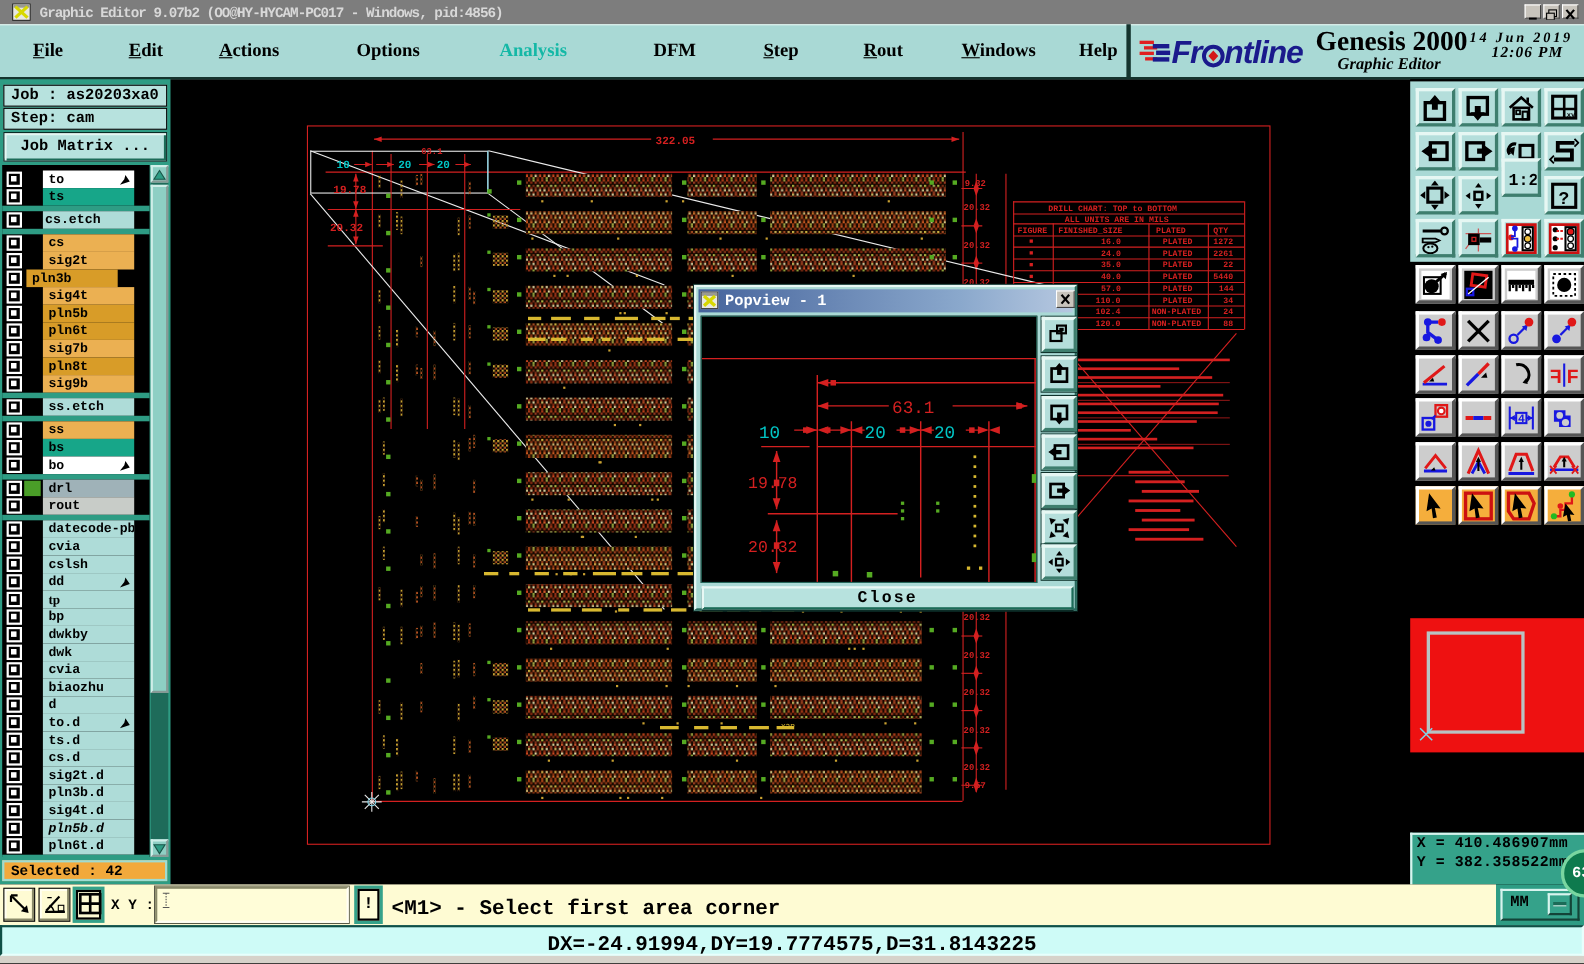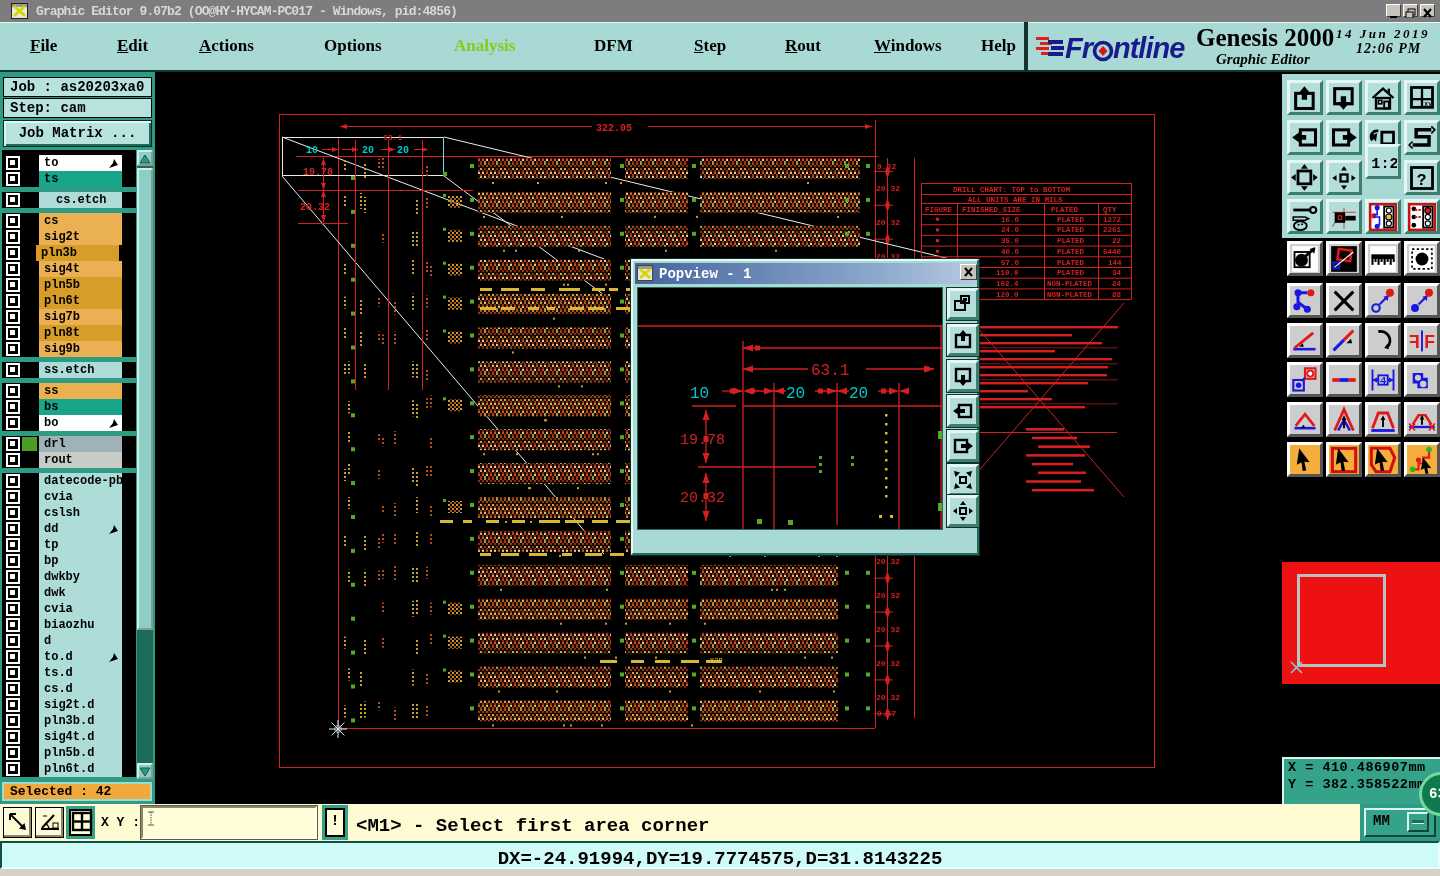--- a/index.html
+++ b/index.html
@@ -25,21 +25,21 @@
 <div class="abs" style="left:1420px;top:4px;width:15px;height:13px;background:#c8c4bc;border-top:1px solid #fff;border-left:1px solid #fff;border-right:1px solid #404040;border-bottom:1px solid #404040;"><svg width="13" height="11">
       <line x1="3" y1="2" x2="10" y2="10" stroke="#000" stroke-width="2"></line>
       <line x1="10" y1="2" x2="3" y2="10" stroke="#000" stroke-width="2"></line>
     </svg></div>
 <div class="abs" style="left:0;top:22px;width:1440px;height:50px;background:#a9d9d5;border-top:1px solid #e8f8f4;border-bottom:2px solid #15342e;"></div>
 <div class="abs" style="left:1024px;top:22px;width:4px;height:48px;background:#15342e;"></div>
 <div class="abs serif" style="left:30px;top:36px;font-size:17px;font-weight:bold;color:#000;"><u>F</u>ile</div>
 <div class="abs serif" style="left:117px;top:36px;font-size:17px;font-weight:bold;color:#000;"><u>E</u>dit</div>
 <div class="abs serif" style="left:199px;top:36px;font-size:17px;font-weight:bold;color:#000;"><u>A</u>ctions</div>
 <div class="abs serif" style="left:324px;top:36px;font-size:17px;font-weight:bold;color:#000;">Options</div>
-<div class="abs serif" style="left:454px;top:36px;font-size:17px;font-weight:bold;color:#84cc16;">Analysis</div>
+<div class="abs serif" style="left:454px;top:36px;font-size:17px;font-weight:bold;color:#14b8a6;">Analysis</div>
 <div class="abs serif" style="left:594px;top:36px;font-size:17px;font-weight:bold;color:#000;">DFM</div>
 <div class="abs serif" style="left:694px;top:36px;font-size:17px;font-weight:bold;color:#000;"><u>S</u>tep</div>
 <div class="abs serif" style="left:785px;top:36px;font-size:17px;font-weight:bold;color:#000;"><u>R</u>out</div>
 <div class="abs serif" style="left:874px;top:36px;font-size:17px;font-weight:bold;color:#000;"><u>W</u>indows</div>
 <div class="abs serif" style="left:981px;top:36px;font-size:17px;font-weight:bold;color:#000;">Help</div>
 <div class="abs" style="left:1034px;top:30px;width:158px;height:36px;display:flex;align-items:center;">
 <svg width="30" height="32" style="margin-right:1px;">
 <rect x="2" y="5" width="13" height="3" fill="#e02020"></rect>
       <rect x="6" y="10" width="12" height="3" fill="#e02020"></rect>
 <rect x="2" y="15" width="13" height="3" fill="#e02020"></rect>
@@ -71,34 +71,34 @@
       <path d="M1 10 L10 7 L6 1 L5 5 Z" fill="#000"></path>
     </svg></div>
 <div class="abs" style="left:6px;top:172px;width:14px;height:14px;border:2px solid #fff;background:#000;">
     <div class="abs" style="left:2px;top:2px;width:5px;height:5px;background:#fff;"></div>
   </div>
 <div class="abs mono" style="left:39px;top:171px;width:83px;height:16px;background:#17a689;font-size:12px;line-height:16px;padding-left:5px;overflow:hidden;white-space:nowrap;">ts</div>
 <div class="abs" style="left:2px;top:187px;width:134px;height:5px;background:#2e9c84;"></div>
 <div class="abs" style="left:6px;top:193px;width:14px;height:14px;border:2px solid #fff;background:#000;">
     <div class="abs" style="left:2px;top:2px;width:5px;height:5px;background:#fff;"></div>
   </div>
-<div class="abs mono" style="left:39px;top:192px;width:83px;height:16px;background:#aedcd8;font-size:12px;line-height:16px;padding-left:17px;overflow:hidden;white-space:nowrap;">cs.etch</div>
+<div class="abs mono" style="left:39px;top:192px;width:83px;height:16px;background:#aedcd8;font-size:12px;line-height:16px;padding-left:2px;overflow:hidden;white-space:nowrap;">cs.etch</div>
 <div class="abs" style="left:2px;top:208px;width:134px;height:5px;background:#2e9c84;"></div>
 <div class="abs" style="left:6px;top:214px;width:14px;height:14px;border:2px solid #fff;background:#000;">
     <div class="abs" style="left:2px;top:2px;width:5px;height:5px;background:#fff;"></div>
   </div>
 <div class="abs mono" style="left:39px;top:213px;width:83px;height:16px;background:#ebb052;font-size:12px;line-height:16px;padding-left:5px;overflow:hidden;white-space:nowrap;">cs</div>
 <div class="abs" style="left:6px;top:230px;width:14px;height:14px;border:2px solid #fff;background:#000;">
     <div class="abs" style="left:2px;top:2px;width:5px;height:5px;background:#fff;"></div>
   </div>
 <div class="abs mono" style="left:39px;top:229px;width:83px;height:16px;background:#ebb052;font-size:12px;line-height:16px;padding-left:5px;overflow:hidden;white-space:nowrap;">sig2t</div>
 <div class="abs" style="left:6px;top:246px;width:14px;height:14px;border:2px solid #fff;background:#000;">
     <div class="abs" style="left:2px;top:2px;width:5px;height:5px;background:#fff;"></div>
   </div>
-<div class="abs mono" style="left:36px;top:245px;width:83px;height:16px;background:#d89c28;font-size:12px;line-height:16px;padding-left:5px;overflow:hidden;white-space:nowrap;">pln3b</div>
+<div class="abs mono" style="left:24px;top:245px;width:83px;height:16px;background:#d89c28;font-size:12px;line-height:16px;padding-left:5px;overflow:hidden;white-space:nowrap;">pln3b</div>
 <div class="abs" style="left:6px;top:262px;width:14px;height:14px;border:2px solid #fff;background:#000;">
     <div class="abs" style="left:2px;top:2px;width:5px;height:5px;background:#fff;"></div>
   </div>
 <div class="abs mono" style="left:39px;top:261px;width:83px;height:16px;background:#ebb052;font-size:12px;line-height:16px;padding-left:5px;overflow:hidden;white-space:nowrap;">sig4t</div>
 <div class="abs" style="left:6px;top:278px;width:14px;height:14px;border:2px solid #fff;background:#000;">
     <div class="abs" style="left:2px;top:2px;width:5px;height:5px;background:#fff;"></div>
   </div>
 <div class="abs mono" style="left:39px;top:277px;width:83px;height:16px;background:#d89c28;font-size:12px;line-height:16px;padding-left:5px;overflow:hidden;white-space:nowrap;">pln5b</div>
 <div class="abs" style="left:6px;top:294px;width:14px;height:14px;border:2px solid #fff;background:#000;">
     <div class="abs" style="left:2px;top:2px;width:5px;height:5px;background:#fff;"></div>
@@ -161,21 +161,21 @@
 <div class="abs mono" style="left:39px;top:505px;width:83px;height:16px;background:#aedcd8;font-size:12px;line-height:16px;padding-left:5px;overflow:hidden;white-space:nowrap;">cslsh</div>
 <div class="abs" style="left:6px;top:522px;width:14px;height:14px;border:2px solid #fff;background:#000;">
     <div class="abs" style="left:2px;top:2px;width:5px;height:5px;background:#fff;"></div>
   </div>
 <div class="abs mono" style="left:39px;top:521px;width:83px;height:16px;background:#aedcd8;font-size:12px;line-height:16px;padding-left:5px;overflow:hidden;white-space:nowrap;">dd<svg width="11" height="11" style="position:absolute;right:3px;top:3px;">
       <path d="M1 10 L10 7 L6 1 L5 5 Z" fill="#000"></path>
     </svg></div>
 <div class="abs" style="left:6px;top:538px;width:14px;height:14px;border:2px solid #fff;background:#000;">
     <div class="abs" style="left:2px;top:2px;width:5px;height:5px;background:#fff;"></div>
   </div>
-<div class="abs mono" style="left:39px;top:537px;width:83px;height:16px;background:#aedcd8;font-size:12px;line-height:16px;padding-left:5px;overflow:hidden;white-space:nowrap;">tp</div>
+<div class="abs mono" style="left:39px;top:537px;width:83px;height:16px;background:#aedcd8;font-size:12px;line-height:16px;padding-left:5px;overflow:hidden;white-space:nowrap;font-family:Liberation Serif, serif;">tp</div>
 <div class="abs" style="left:6px;top:554px;width:14px;height:14px;border:2px solid #fff;background:#000;">
     <div class="abs" style="left:2px;top:2px;width:5px;height:5px;background:#fff;"></div>
   </div>
 <div class="abs mono" style="left:39px;top:553px;width:83px;height:16px;background:#aedcd8;font-size:12px;line-height:16px;padding-left:5px;overflow:hidden;white-space:nowrap;">bp</div>
 <div class="abs" style="left:6px;top:570px;width:14px;height:14px;border:2px solid #fff;background:#000;">
     <div class="abs" style="left:2px;top:2px;width:5px;height:5px;background:#fff;"></div>
   </div>
 <div class="abs mono" style="left:39px;top:569px;width:83px;height:16px;background:#aedcd8;font-size:12px;line-height:16px;padding-left:5px;overflow:hidden;white-space:nowrap;">dwkby</div>
 <div class="abs" style="left:6px;top:586px;width:14px;height:14px;border:2px solid #fff;background:#000;">
     <div class="abs" style="left:2px;top:2px;width:5px;height:5px;background:#fff;"></div>
@@ -215,21 +215,21 @@
     <div class="abs" style="left:2px;top:2px;width:5px;height:5px;background:#fff;"></div>
   </div>
 <div class="abs mono" style="left:39px;top:713px;width:83px;height:16px;background:#aedcd8;font-size:12px;line-height:16px;padding-left:5px;overflow:hidden;white-space:nowrap;">pln3b.d</div>
 <div class="abs" style="left:6px;top:730px;width:14px;height:14px;border:2px solid #fff;background:#000;">
     <div class="abs" style="left:2px;top:2px;width:5px;height:5px;background:#fff;"></div>
   </div>
 <div class="abs mono" style="left:39px;top:729px;width:83px;height:16px;background:#aedcd8;font-size:12px;line-height:16px;padding-left:5px;overflow:hidden;white-space:nowrap;">sig4t.d</div>
 <div class="abs" style="left:6px;top:746px;width:14px;height:14px;border:2px solid #fff;background:#000;">
     <div class="abs" style="left:2px;top:2px;width:5px;height:5px;background:#fff;"></div>
   </div>
-<div class="abs mono" style="left:39px;top:745px;width:83px;height:16px;background:#aedcd8;font-size:12px;line-height:16px;padding-left:5px;overflow:hidden;white-space:nowrap;">pln5b.d</div>
+<div class="abs mono" style="left:39px;top:745px;width:83px;height:16px;background:#aedcd8;font-size:12px;line-height:16px;padding-left:5px;overflow:hidden;white-space:nowrap;font-style:italic;">pln5b.d</div>
 <div class="abs" style="left:6px;top:762px;width:14px;height:14px;border:2px solid #fff;background:#000;">
     <div class="abs" style="left:2px;top:2px;width:5px;height:5px;background:#fff;"></div>
   </div>
 <div class="abs mono" style="left:39px;top:761px;width:83px;height:16px;background:#aedcd8;font-size:12px;line-height:16px;padding-left:5px;overflow:hidden;white-space:nowrap;">pln6t.d</div>
 <div class="abs" style="left:2px;top:777px;width:134px;height:5px;background:#2e9c84;"></div>
 <div class="abs" style="left:137px;top:150px;width:16px;height:629px;background:#1e6b5a;"></div>
 <div class="abs" style="left:137px;top:150px;width:16px;height:16px;background:#8ecfc4;border:2px outset #cfeee8;"><svg width="12" height="12">
       <path d="M6 2 L11 10 L1 10 Z" fill="#2e9c84" stroke="#1a5548"></path>
     </svg></div>
 <div class="abs" style="left:137px;top:168px;width:16px;height:462px;background:#8ecfc4;border:2px outset #cfeee8;"></div>
@@ -1010,20 +1010,21 @@
         <rect x="247" y="189" width="2.5" height="2.5" fill="#d8b830"></rect>
         <rect x="247" y="198" width="2.5" height="2.5" fill="#d8b830"></rect>
         <rect x="247" y="207" width="2.5" height="2.5" fill="#d8b830"></rect>
         <rect x="119" y="231" width="5" height="5" fill="#55aa22"></rect>
         <rect x="150" y="232" width="5" height="5" fill="#55aa22"></rect>
         <rect x="241" y="227" width="3" height="3" fill="#d8b830"></rect>
         <rect x="252" y="227" width="3" height="3" fill="#d8b830"></rect>
         <rect x="300" y="143" width="4" height="8" fill="#55aa22"></rect>
         <rect x="300" y="215" width="4" height="8" fill="#55aa22"></rect>
       </svg></div>
+<div class="abs mono" style="left:5px;top:272px;width:338px;height:21px;background:#b7e2de;border-top:2px solid #e8f8f4;border-left:2px solid #e8f8f4;border-right:2px solid #1c6b58;border-bottom:2px solid #1c6b58;box-shadow:0 2px 0 #0c2c26;font-size:15px;line-height:17px;text-align:center;letter-spacing:2px;">Close</div>
 <div class="abs" style="left:314px;top:27px;width:32px;height:32px;background:#b4dedb;border-top:3px solid #e6f7f3;border-left:3px solid #e6f7f3;border-right:3px solid #3e7e6e;border-bottom:3px solid #3e7e6e;box-shadow:0 0 0 1px #10332c;">
       <div style="margin:2px;"><svg width="22" height="22">
           <rect x="3" y="8" width="10" height="9" fill="none" stroke="#000" stroke-width="2"></rect>
           <rect x="9" y="3" width="8" height="7" fill="none" stroke="#000" stroke-width="2"></rect>
           <rect x="11" y="5" width="4" height="3" fill="#000"></rect>
         </svg></div>
     </div>
     <div class="abs" style="left:314px;top:63px;width:32px;height:32px;background:#b4dedb;border-top:3px solid #e6f7f3;border-left:3px solid #e6f7f3;border-right:3px solid #3e7e6e;border-bottom:3px solid #3e7e6e;box-shadow:0 0 0 1px #10332c;">
       <div style="margin:2px;"><svg width="22" height="22">
           <rect x="4" y="6" width="14" height="12" fill="none" stroke="#000" stroke-width="2.4"></rect>

